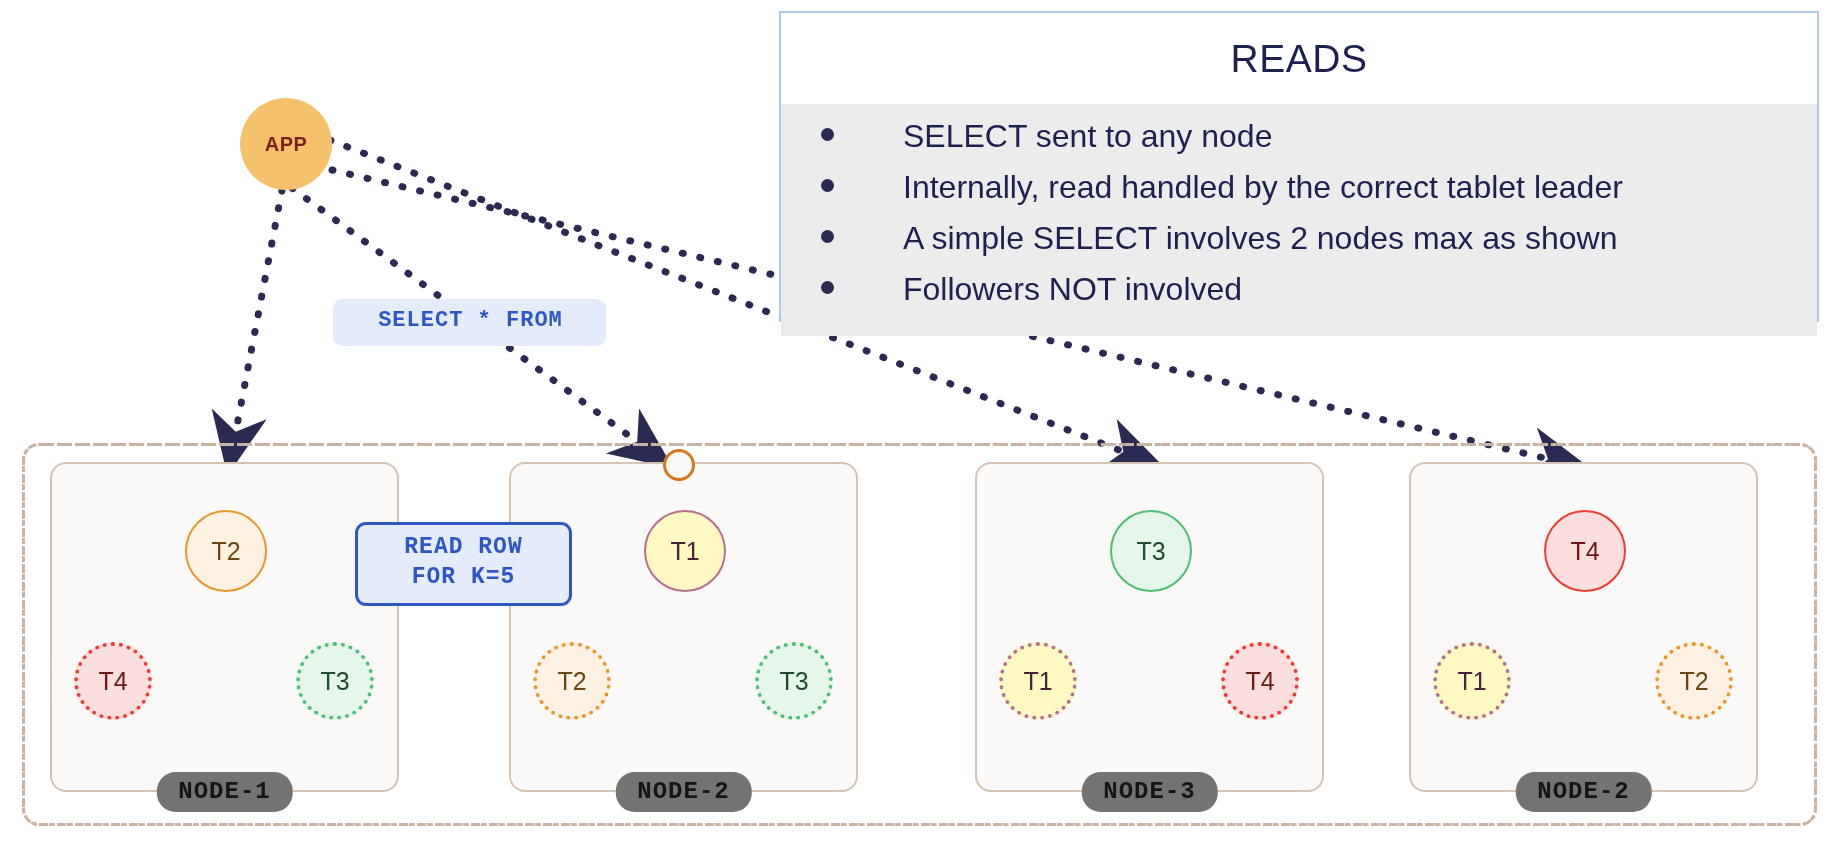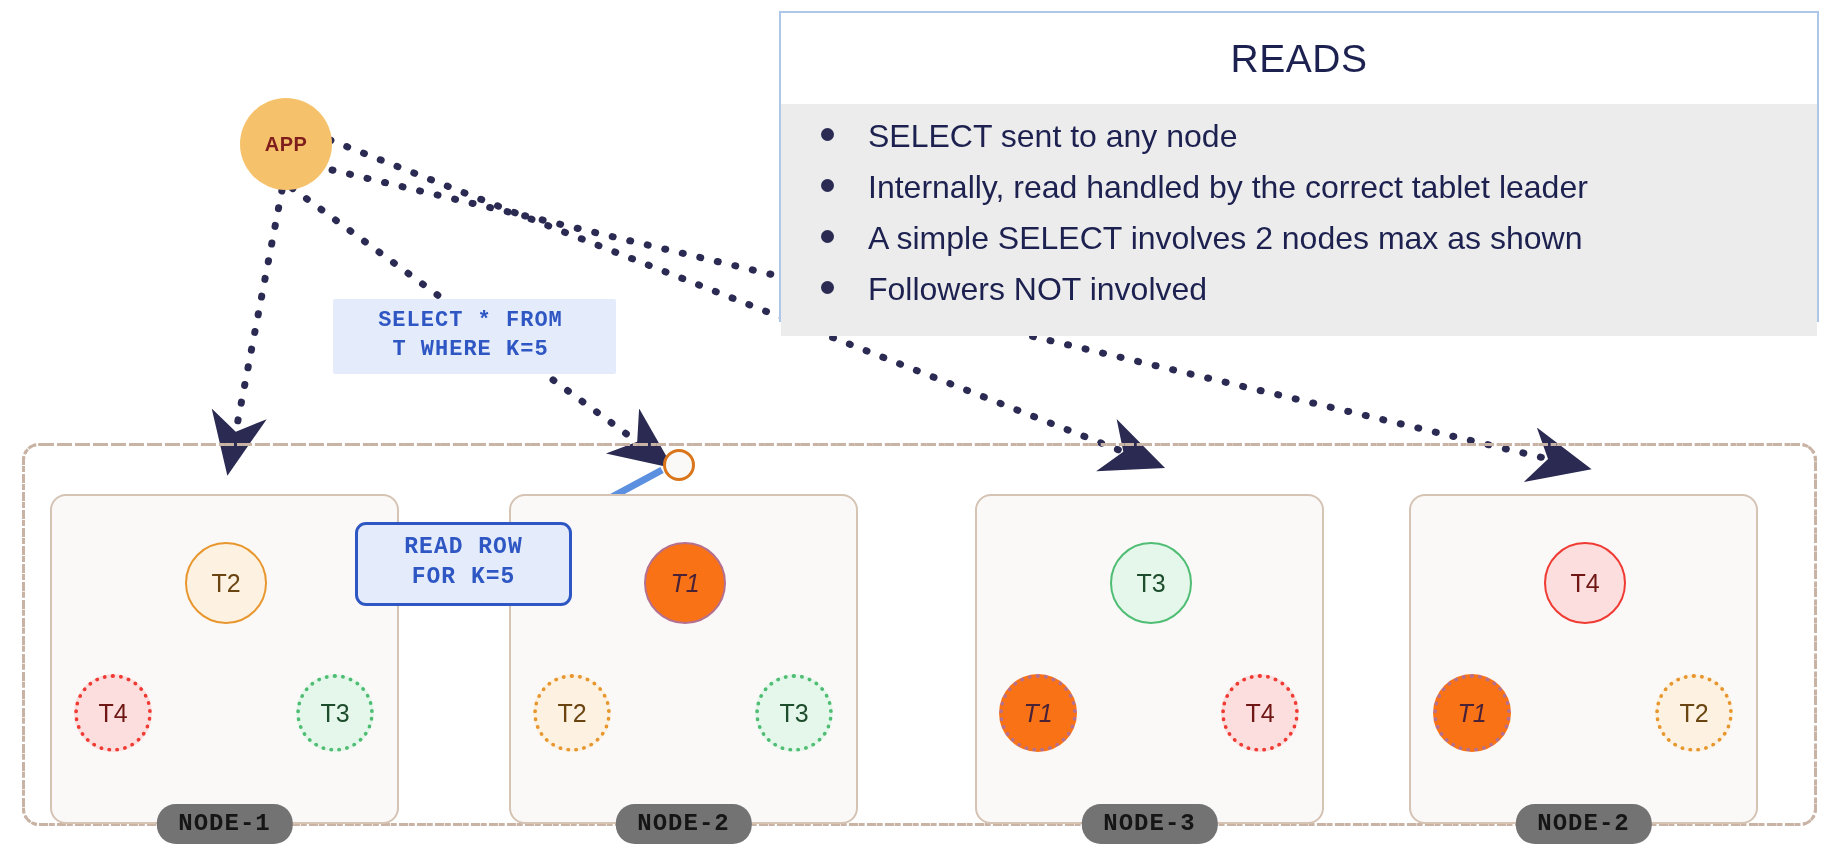--- a/index.html
+++ b/index.html
@@ -17,22 +17,22 @@
     position:absolute;left:240px;top:98px;width:92px;height:92px;
     border-radius:50%;background:#f5c26b;
     display:flex;align-items:center;justify-content:center;
     font-size:20px;font-weight:bold;color:#7f1d1d;letter-spacing:.5px;
     font-family:"Liberation Sans", sans-serif;
   }
 
   
   .sql-bubble{
     position:absolute;left:333px;top:299px;width:263px;
-    background:#e4ecfb;border-radius:2px;
-    padding:8px 14px 10px 6px;
+    background:#e4ecfb;border-radius:9px;
+    padding:8px 4px 10px 6px;
     text-align:center;line-height:1.30;
     font-family:"Liberation Mono", monospace;
     font-size:22px;font-weight:bold;color:#2f57c4;
     letter-spacing:1px;
   }
   .sql-bubble div{white-space:pre;}
 
   
   .read-bubble{
     position:absolute;left:355px;top:490px;width:203px;
@@ -61,37 +61,37 @@
   }
   .reads-item{
     display:flex;align-items:flex-start;
     padding:0 0 0 26px;margin-bottom:10px;
   }
   .bullet{
     width:13px;height:13px;border-radius:50%;background:#2a2a52;
     margin:12px 34px 0 14px;flex:0 0 auto;
   }
   .reads-text{
-    font-size:32px;color:#1d2150;line-height:1.28;
+    font-size:32px;color:#1d2150;line-height:1.28;margin-left:35px;
   }
 
   
   .cluster{
     position:absolute;left:22px;top:443px;width:1795px;height:383px;
     border:3px dashed #c9b3a4;border-radius:17px;box-sizing:border-box;
   }
   .cluster::before{
     
     content:"";position:absolute;left:-3px;top:-3px;right:-3px;bottom:-3px;
     border:3px dotted #c9b3a4;border-radius:17px;
   }
 
   
   .node-card{
-    position:absolute;top:494px;width:349px;height:330px;
+    position:absolute;top:462px;width:349px;height:330px;
     background:#fbf9f7;border:2px solid #d5c3b4;border-radius:16px;
     box-sizing:border-box;
   }
   .node-label{
     position:absolute;bottom:-22px;left:50%;transform:translateX(-50%);
     background:#737373;border-radius:19px;
     padding:6px 22px 7px 22px;
     font-family:"Liberation Mono", monospace;
     font-size:24px;font-weight:bold;color:#151515;letter-spacing:1px;
     white-space:nowrap;
@@ -102,21 +102,21 @@
     position:absolute;border-radius:50%;
     display:flex;align-items:center;justify-content:center;
     font-size:25px;box-sizing:border-box;
   }
   .tablet.leader{width:82px;height:82px;border-width:2.5px;border-style:solid;}
   .tablet.follower{width:78px;height:78px;border-width:4px;border-style:dotted;}
 
   .c-orange{background:#fdf2e2;border-color:#e8962e;color:#6a4512;}
   .c-green {background:#e5f7ea;border-color:#4fbd74;color:#1d4d2c;}
   .c-red   {background:#fbdedd;border-color:#ef3b33;color:#6e1714;}
-  .c-purple{background:#f97316;border-color:#b5708f;color:#4a2237;font-style:italic;}
+  .c-purple{background:#fef9c3;border-color:#b5708f;color:#4a2237;}
 
   
   .entry-port{
     position:absolute;left:663px;top:449px;width:32px;height:32px;
     border-radius:50%;background:#fbf9f7;border:3px solid #d9751b;
     box-sizing:border-box;z-index:5;
   }
 </style>
 </head>
 <body>
@@ -144,21 +144,20 @@
     <path d="M 662,470 L 560,525" stroke="#5b8fe0" stroke-width="7" fill="none"></path>
     <path d="M 353,554 L 258,572" stroke="#5b8fe0" stroke-width="7" fill="none" marker-end="url(#ah-blue)"></path>
   </svg>
 
   <div class="app-node">
     <span>APP</span>
   </div>
 
   <div class="sql-bubble">
     <div>SELECT * FROM</div>
-    <div>T WHERE K=5</div>
   </div>
 
   <div class="reads-panel">
     <div class="reads-title">READS</div>
     <div class="reads-body">
 
       <div class="reads-item">
         <span class="bullet"></span>
         <span class="reads-text">SELECT sent to any node</span>
       </div>

